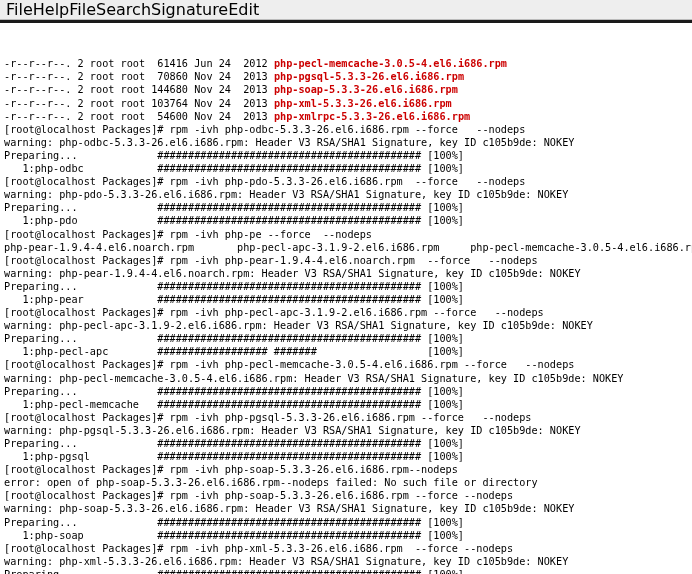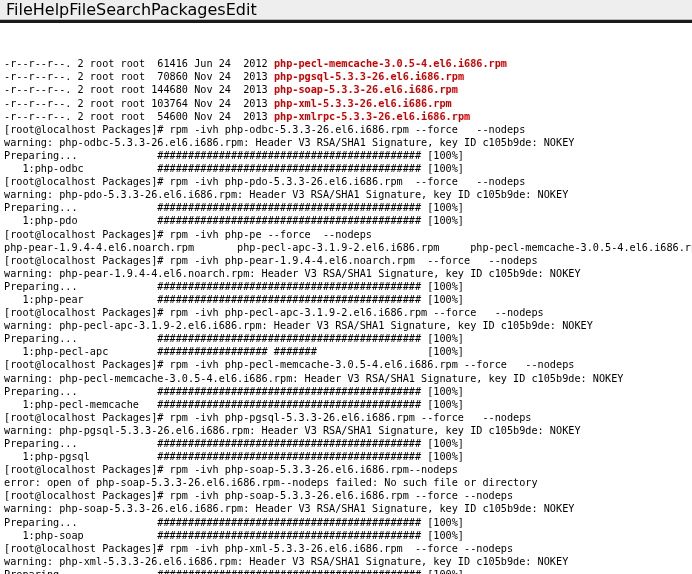--- a/index.html
+++ b/index.html
@@ -36,20 +36,20 @@
   .red { color: #cc0000; font-weight: bold; }
 </style>
 </head>
 <body>
 
 <div class="menubar">
   <span>File</span>
   <span>Help</span>
   <span>File</span>
   <span>Search</span>
-  <span>Packages</span>
+  <span>Signature</span>
   <span>Edit</span>
 </div>
 <div class="darkstrip"></div>
 
 <div class="term" id="term">
   
 <span class="line">-r--r--r--. 2 root root  61416 Jun 24  2012 <span class="red">php-pecl-memcache-3.0.5-4.el6.i686.rpm</span></span><span class="line">-r--r--r--. 2 root root  70860 Nov 24  2013 <span class="red">php-pgsql-5.3.3-26.el6.i686.rpm</span></span><span class="line">-r--r--r--. 2 root root 144680 Nov 24  2013 <span class="red">php-soap-5.3.3-26.el6.i686.rpm</span></span><span class="line">-r--r--r--. 2 root root 103764 Nov 24  2013 <span class="red">php-xml-5.3.3-26.el6.i686.rpm</span></span><span class="line">-r--r--r--. 2 root root  54600 Nov 24  2013 <span class="red">php-xmlrpc-5.3.3-26.el6.i686.rpm</span></span><span class="line">[root@localhost Packages]# rpm -ivh php-odbc-5.3.3-26.el6.i686.rpm --force   --nodeps</span><span class="line">warning: php-odbc-5.3.3-26.el6.i686.rpm: Header V3 RSA/SHA1 Signature, key ID c105b9de: NOKEY</span><span class="line">Preparing...             ########################################### [100%]</span><span class="line">   1:php-odbc            ########################################### [100%]</span><span class="line">[root@localhost Packages]# rpm -ivh php-pdo-5.3.3-26.el6.i686.rpm  --force   --nodeps</span><span class="line">warning: php-pdo-5.3.3-26.el6.i686.rpm: Header V3 RSA/SHA1 Signature, key ID c105b9de: NOKEY</span><span class="line">Preparing...             ########################################### [100%]</span><span class="line">   1:php-pdo             ########################################### [100%]</span><span class="line">[root@localhost Packages]# rpm -ivh php-pe --force  --nodeps</span><span class="line">php-pear-1.9.4-4.el6.noarch.rpm       php-pecl-apc-3.1.9-2.el6.i686.rpm     php-pecl-memcache-3.0.5-4.el6.i686.rpm</span><span class="line">[root@localhost Packages]# rpm -ivh php-pear-1.9.4-4.el6.noarch.rpm  --force   --nodeps</span><span class="line">warning: php-pear-1.9.4-4.el6.noarch.rpm: Header V3 RSA/SHA1 Signature, key ID c105b9de: NOKEY</span><span class="line">Preparing...             ########################################### [100%]</span><span class="line">   1:php-pear            ########################################### [100%]</span><span class="line">[root@localhost Packages]# rpm -ivh php-pecl-apc-3.1.9-2.el6.i686.rpm --force   --nodeps</span><span class="line">warning: php-pecl-apc-3.1.9-2.el6.i686.rpm: Header V3 RSA/SHA1 Signature, key ID c105b9de: NOKEY</span><span class="line">Preparing...             ########################################### [100%]</span><span class="line">   1:php-pecl-apc        ################## #######                  [100%]</span><span class="line">[root@localhost Packages]# rpm -ivh php-pecl-memcache-3.0.5-4.el6.i686.rpm --force   --nodeps</span><span class="line">warning: php-pecl-memcache-3.0.5-4.el6.i686.rpm: Header V3 RSA/SHA1 Signature, key ID c105b9de: NOKEY</span><span class="line">Preparing...             ########################################### [100%]</span><span class="line">   1:php-pecl-memcache   ########################################### [100%]</span><span class="line">[root@localhost Packages]# rpm -ivh php-pgsql-5.3.3-26.el6.i686.rpm --force   --nodeps</span><span class="line">warning: php-pgsql-5.3.3-26.el6.i686.rpm: Header V3 RSA/SHA1 Signature, key ID c105b9de: NOKEY</span><span class="line">Preparing...             ########################################### [100%]</span><span class="line">   1:php-pgsql           ########################################### [100%]</span><span class="line">[root@localhost Packages]# rpm -ivh php-soap-5.3.3-26.el6.i686.rpm--nodeps</span><span class="line">error: open of php-soap-5.3.3-26.el6.i686.rpm--nodeps failed: No such file or directory</span><span class="line">[root@localhost Packages]# rpm -ivh php-soap-5.3.3-26.el6.i686.rpm --force --nodeps</span><span class="line">warning: php-soap-5.3.3-26.el6.i686.rpm: Header V3 RSA/SHA1 Signature, key ID c105b9de: NOKEY</span><span class="line">Preparing...             ########################################### [100%]</span><span class="line">   1:php-soap            ########################################### [100%]</span><span class="line">[root@localhost Packages]# rpm -ivh php-xml-5.3.3-26.el6.i686.rpm  --force --nodeps</span><span class="line">warning: php-xml-5.3.3-26.el6.i686.rpm: Header V3 RSA/SHA1 Signature, key ID c105b9de: NOKEY</span><span class="line">Preparing...             ########################################### [100%]</span></div>
 
 </body></html>

